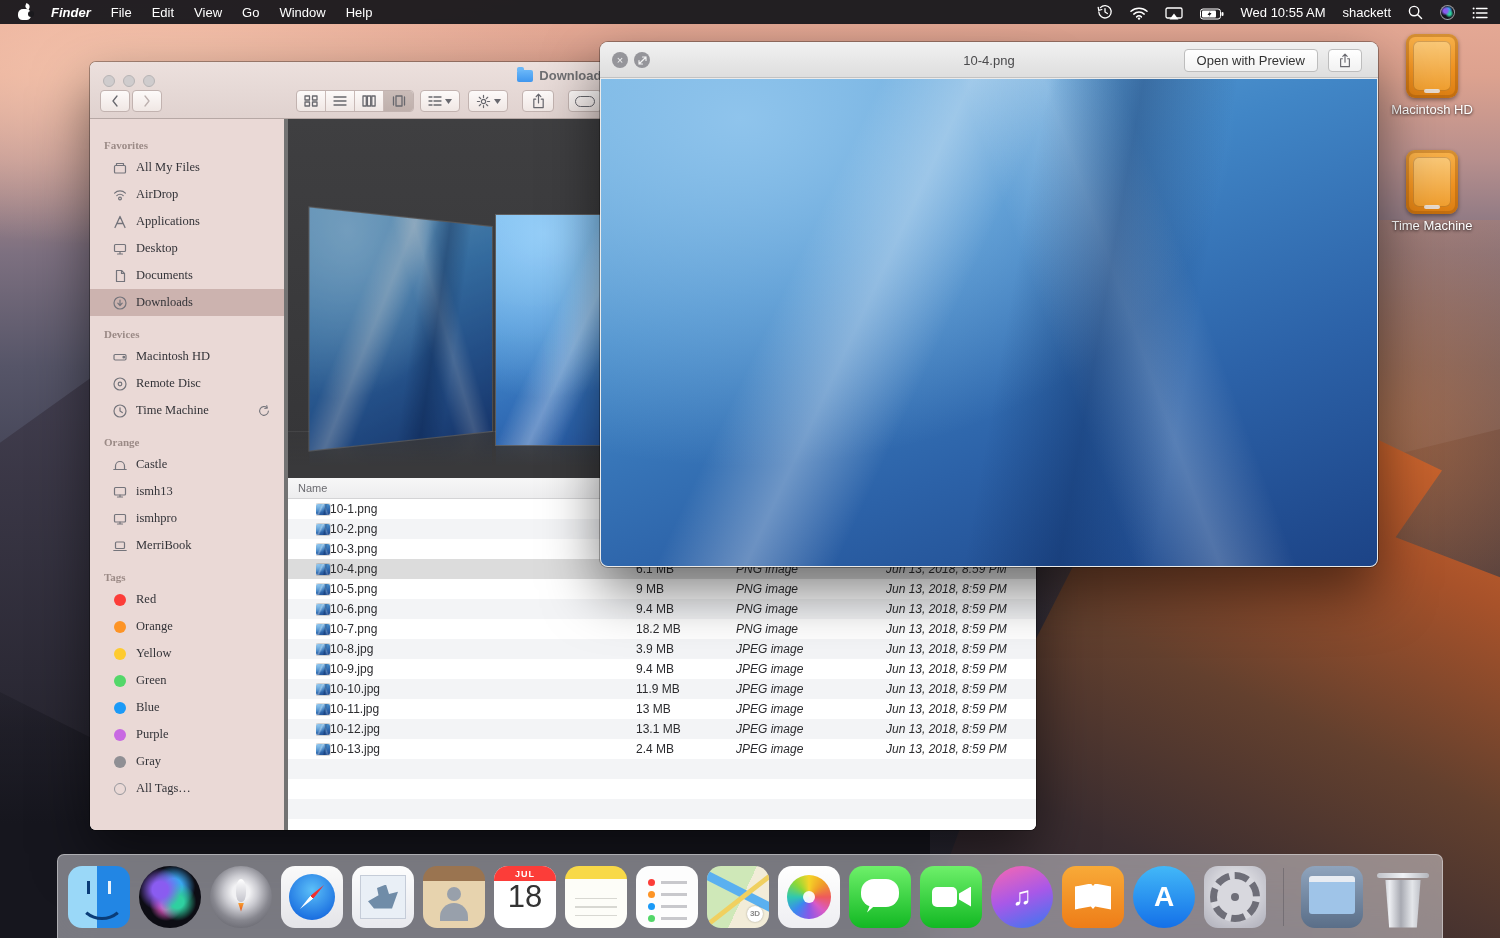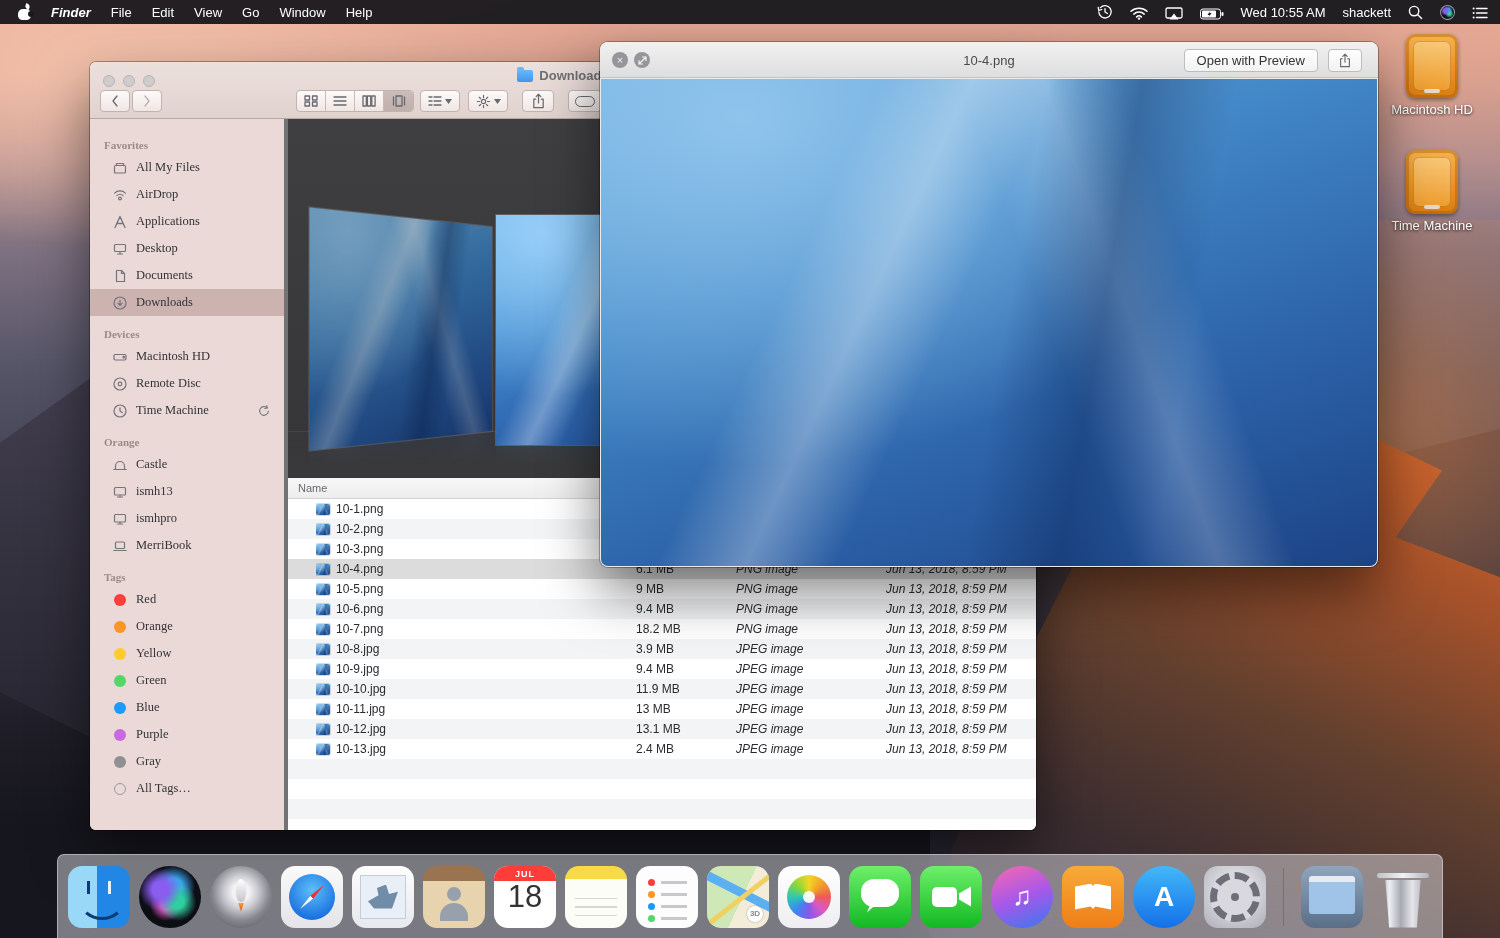--- a/index.html
+++ b/index.html
@@ -95,21 +95,21 @@
   .cf-floor { position:absolute; z-index:2; left:0; right:0; top:312px; bottom:0;
     background:linear-gradient(180deg, rgba(57,57,59,.5), #39393b 75%); border-top:1px solid rgba(255,255,255,.06); }
 
   .list-header { height:21px; background:linear-gradient(#f7f7f7,#ededee); border-bottom:1px solid #d4d4d6;
     display:flex; align-items:center; padding-left:10px; font-size:11px; color:#6b6b70; }
   .file-list { flex:1; background:#fff; overflow:hidden; }
   .file-row { display:grid; grid-template-columns:300px 80px 130px 1fr; column-gap:20px; align-items:center;
     height:20px; padding-left:28px; font-size:12px; color:#2b2b2e; }
   .file-row:nth-child(even) { background:#f3f4f6; }
   .file-row.selected { background:#dcdcdc; }
-  .cell-name { display:flex; align-items:center; gap:6px; overflow:hidden; white-space:nowrap; }
+  .cell-name { display:flex; align-items:center; overflow:hidden; white-space:nowrap; }
   .file-thumb { width:14px; height:11px; border-radius:2px; flex:0 0 auto; box-shadow:0 0 0 1px rgba(0,0,0,.15); }
   .cell-size { text-align:left; white-space:nowrap; }
   .cell-kind, .cell-date { white-space:nowrap;font-style:italic; }
 
   
   .ql { left:600px; top:42px; width:778px; height:525px; background:#ebebeb; z-index:20; border-radius:8px; }
   .ql-titlebar { position:absolute; top:0; left:0; right:0; height:36px;
     background:linear-gradient(#f1f1f1,#dedede); border-bottom:1px solid #c2c2c2; }
   .ql-btns { position:absolute; left:12px; top:10px; display:flex; gap:6px; }
   .ql-btn { width:16px; height:16px; border-radius:50%; background:#95959a; color:#f2f2f2;

